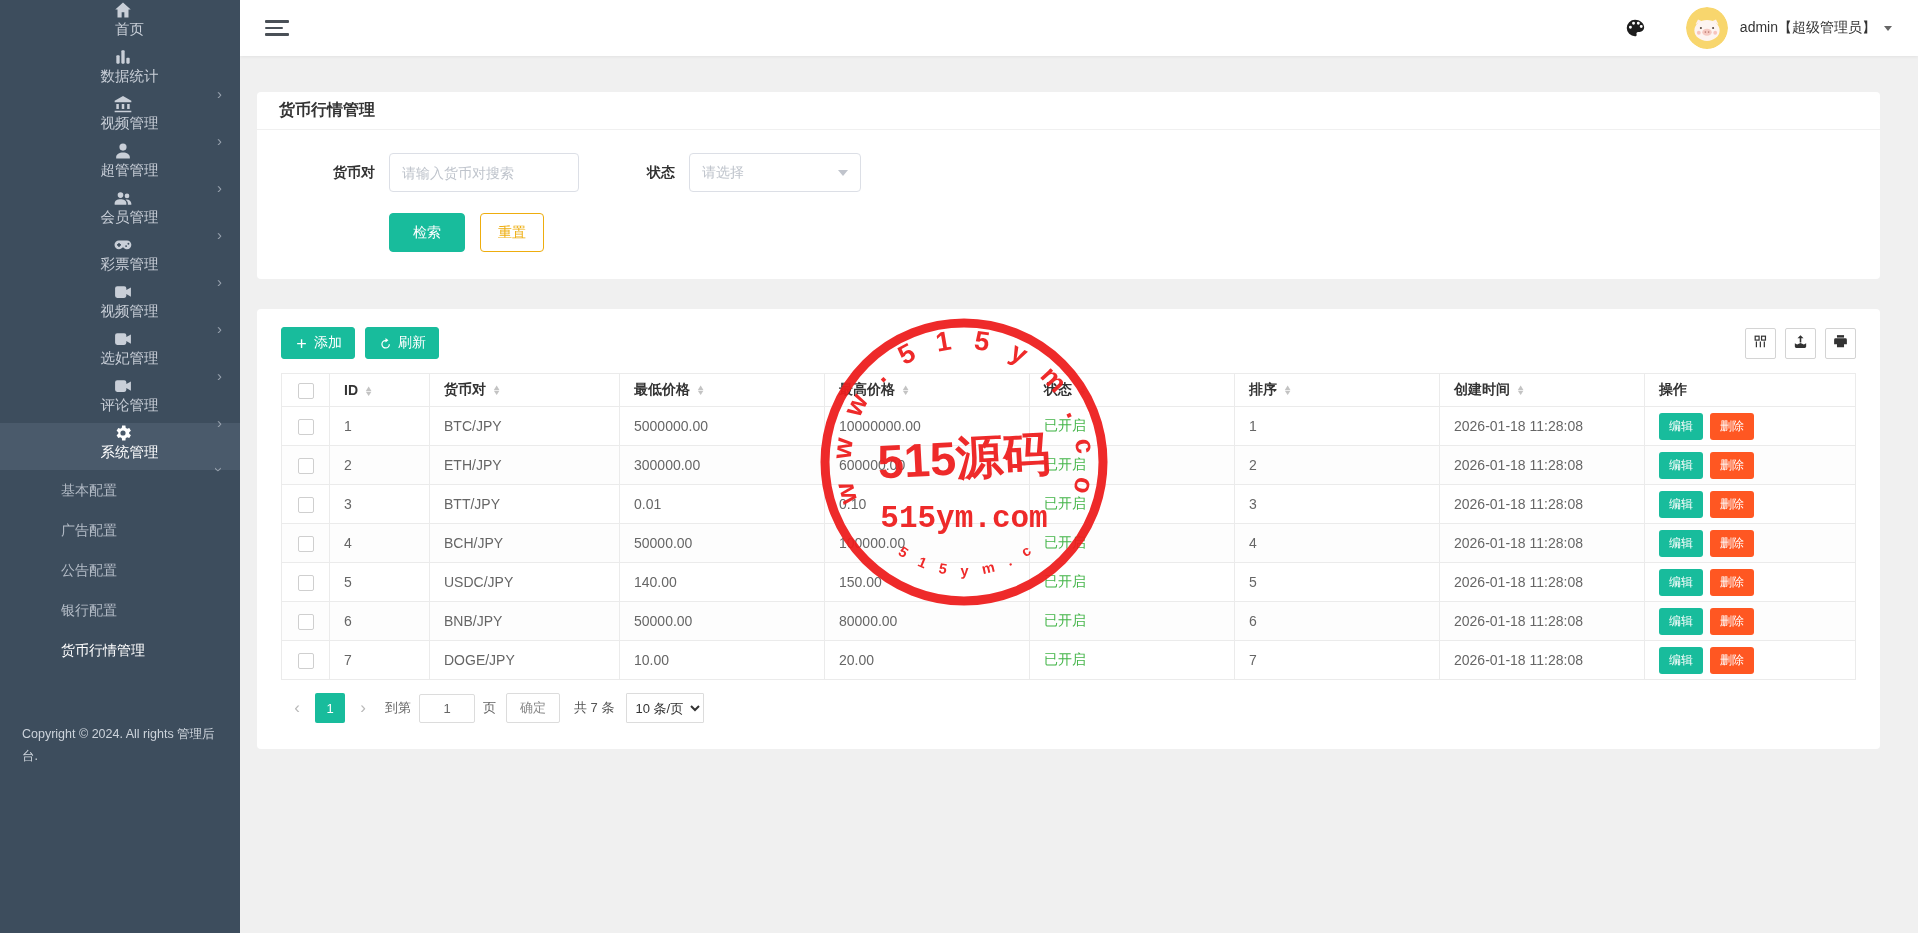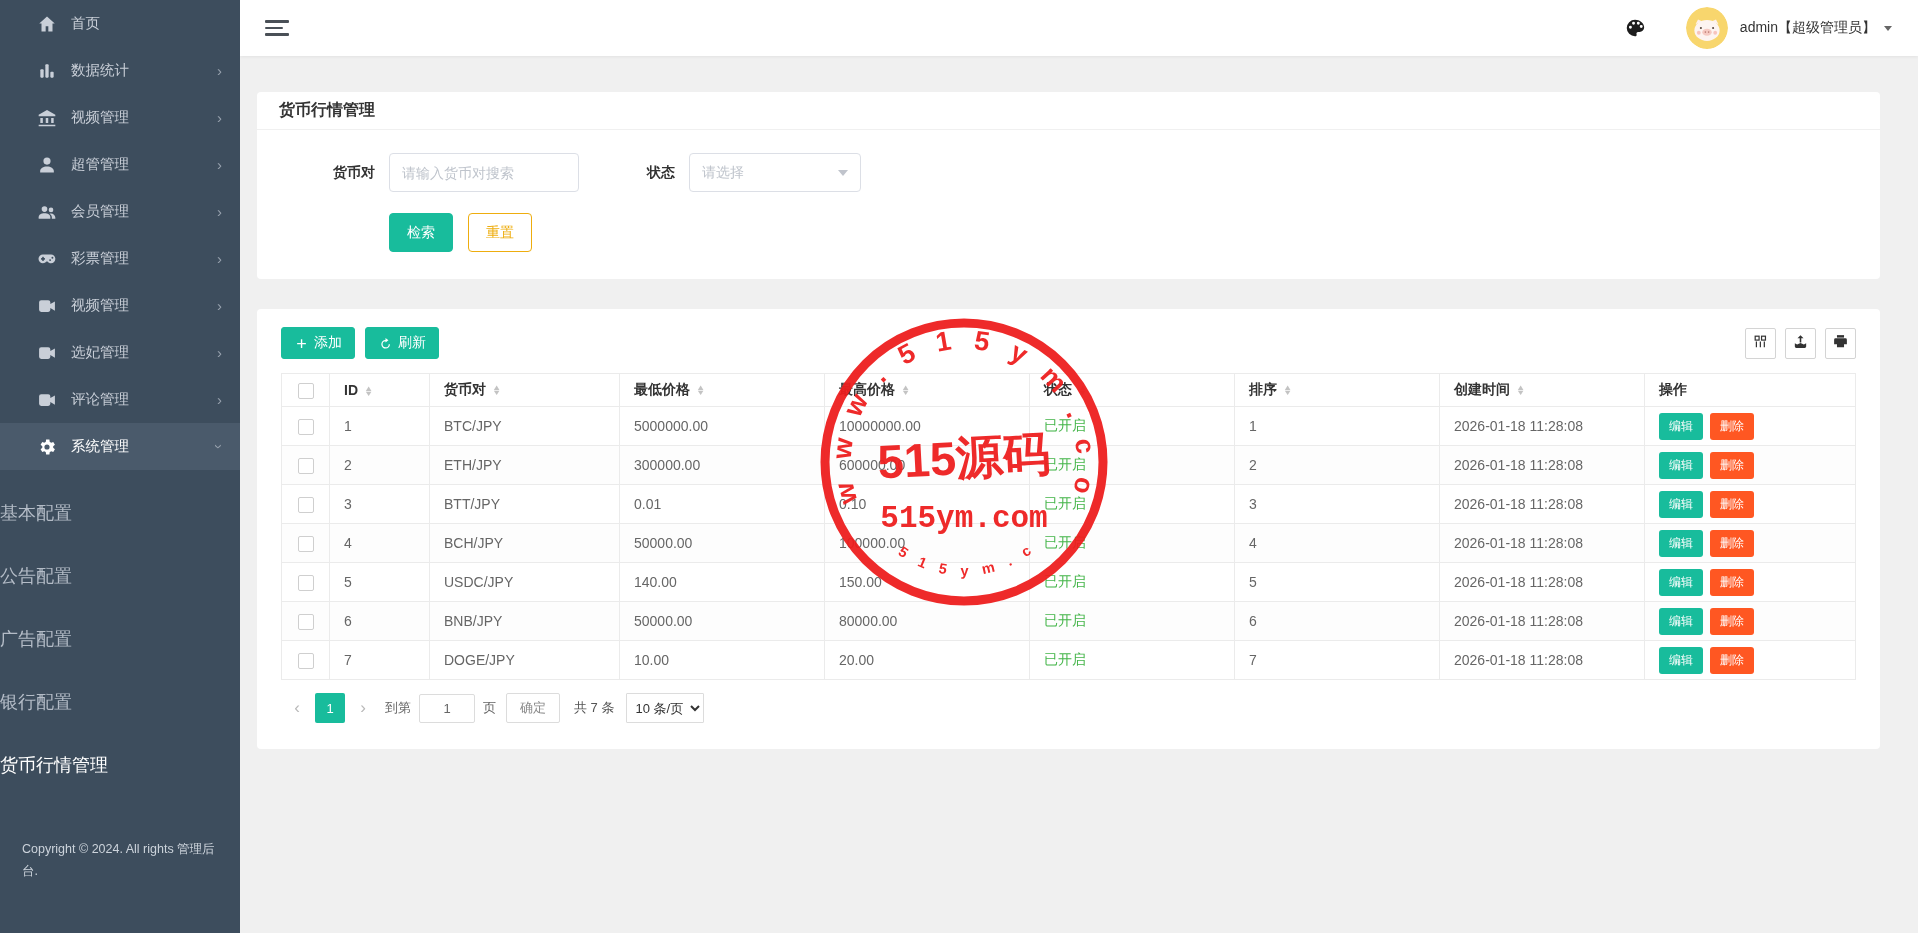--- a/index.html
+++ b/index.html
@@ -2,28 +2,28 @@
 <html style="--accent: #18bc9c; --danger: #ff5722; --warning: #eead0e; --success: #44b549; --sidebar: #3d4d5d; --sidebarActive: #4a5a6b; --stamp: #ee1d1d;"><head>
 <meta charset="utf-8">
 <style>
   * { box-sizing: border-box; margin: 0; padding: 0; }
   html,body { width:1918px; height:933px; overflow:hidden; }
   body { font-family:"Liberation Sans","DejaVu Sans",sans-serif; background:#f0f0f0; position:relative; }
 
   
   .sidebar { position:absolute; left:0; top:0; bottom:0; width:240px; background:var(--sidebar); z-index:20; }
   .brand { height:64px; display:flex; align-items:center; justify-content:center; color:#fff; font-size:21px; font-weight:bold; letter-spacing:1px; }
-  .side-item { display:flex; align-items:center; height:47px; padding:0 18px 0 37px; color:#c9cfd8; font-size:14.5px; cursor:pointer; }
+  .side-item { display:flex; align-items:center; height:47px; padding:0 18px 0 37px; color:#c9cfd8; font-size:14.5px; cursor:pointer;flex-direction:column; }
   .side-item.active { background:var(--sidebarActive); color:#fff; }
   .s-ic { width:20px; height:20px; margin-right:14px; display:inline-flex; }
   .s-ic svg { width:20px; height:20px; }
   .s-label { flex:0 0 auto; }
   .chev { margin-left:auto; color:#97a1ad; font-size:15px; line-height:1; }
   .chev.down { transform:rotate(90deg); }
-  .submenu-item { height:40px; line-height:40px; color:#b4bcc7; font-size:18px; cursor:pointer;margin-top:23px; }
+  .submenu-item { height:40px; line-height:40px; padding-left:61px; color:#b4bcc7; font-size:14px; cursor:pointer; }
   .submenu-item.active { color:#ffffff; }
   .copyright { margin-top:54px; padding:0 22px; color:#ccd3db; font-size:12.5px; line-height:1.75; }
 
   
   .header { position:absolute; left:240px; top:0; right:0; height:56px; background:#fff; display:flex; align-items:center; padding:0 26px 0 25px; box-shadow:0 1px 3px rgba(0,0,0,.06); z-index:10; }
   .burger { width:24px; cursor:pointer; }
   .burger span { display:block; height:2.6px; background:#4a5057; margin-bottom:4.2px; width:24px; border-radius:1px; }
   .burger span:nth-child(2) { width:18px; }
   .burger span:last-child { margin-bottom:0; }
   .header-right { margin-left:auto; display:flex; align-items:center; }
@@ -42,21 +42,21 @@
   .filter-form { padding:23px 22px 27px; }
   .form-row { display:flex; align-items:center; }
   .f-label { width:96px; text-align:right; margin-right:14px; font-size:14px; color:#333; font-weight:600; }
   .f-label.slim { width:auto; margin-left:68px; }
   .txt-input { width:190px; height:39px; border:1px solid #dcdfe6; border-radius:4px; padding:0 12px; font-size:14px; color:#333; outline:none; font-family:inherit; }
   .txt-input::placeholder { color:#bfc4cc; }
   .sel-box { width:172px; height:39px; border:1px solid #dcdfe6; border-radius:4px; display:flex; align-items:center; padding:0 12px; color:#bfc4cc; font-size:14px; cursor:pointer; }
   .sel-caret { margin-left:auto; width:0; height:0; border-left:5px solid transparent; border-right:5px solid transparent; border-top:6px solid #c0c4cc; }
   .btn-row { margin-top:21px; padding-left:110px; display:flex; }
   .btn { height:39px; border-radius:4px; font-size:14px; cursor:pointer; font-family:inherit; }
-  .btn-search { width:64px; background:var(--accent); color:#fff; border:1px solid var(--accent); }
+  .btn-search { width:76px; background:var(--accent); color:#fff; border:1px solid var(--accent); }
   .btn-reset { width:64px; margin-left:15px; background:#fff; border:1px solid var(--warning); color:var(--warning); }
 
   
   .card2 { padding:18px 24px 26px; }
   .toolbar { display:flex; align-items:center; }
   .tb-btn { height:32px; padding:0 12px; background:var(--accent); border:1px solid var(--accent); color:#fff; font-size:14px; border-radius:3px; display:inline-flex; align-items:center; cursor:pointer; font-family:inherit; }
   .tb-btn + .tb-btn { margin-left:10px; }
   .tb-btn .bic { width:15px; height:15px; margin-right:5px; display:inline-flex; }
   .tb-btn .bic svg { width:15px; height:15px; }
   .tool-icons { margin-left:auto; display:flex; gap:9px; }
@@ -194,22 +194,22 @@
         <span class="s-ic">
           <svg viewBox="0 0 24 24">
             <path fill="currentColor" d="M19.4 13a7.6 7.6 0 000-2l2.1-1.6-2-3.5-2.5 1a7.6 7.6 0 00-1.7-1L14.9 3h-4l-.4 2.9a7.6 7.6 0 00-1.7 1l-2.5-1-2 3.5L6.4 11a7.6 7.6 0 000 2l-2.1 1.6 2 3.5 2.5-1a7.6 7.6 0 001.7 1l.4 2.9h4l.4-2.9a7.6 7.6 0 001.7-1l2.5 1 2-3.5zM12 15.1a3.1 3.1 0 110-6.2 3.1 3.1 0 010 6.2z"></path>
           </svg>
         </span>
         <span class="s-label">系统管理</span>
         <span class="chev down">›</span>
       </div>
       <div>
         <div class="submenu-item">基本配置</div>
+        <div class="submenu-item">广告配置</div>
         <div class="submenu-item">公告配置</div>
-        <div class="submenu-item">广告配置</div>
         <div class="submenu-item">银行配置</div>
         <div class="submenu-item active">货币行情管理</div>
       </div>
     </div>
   <div class="copyright">Copyright © 2024. All rights 管理后台.</div>
 </div>
 
 <div class="header">
   <div class="burger">
       <span></span>

